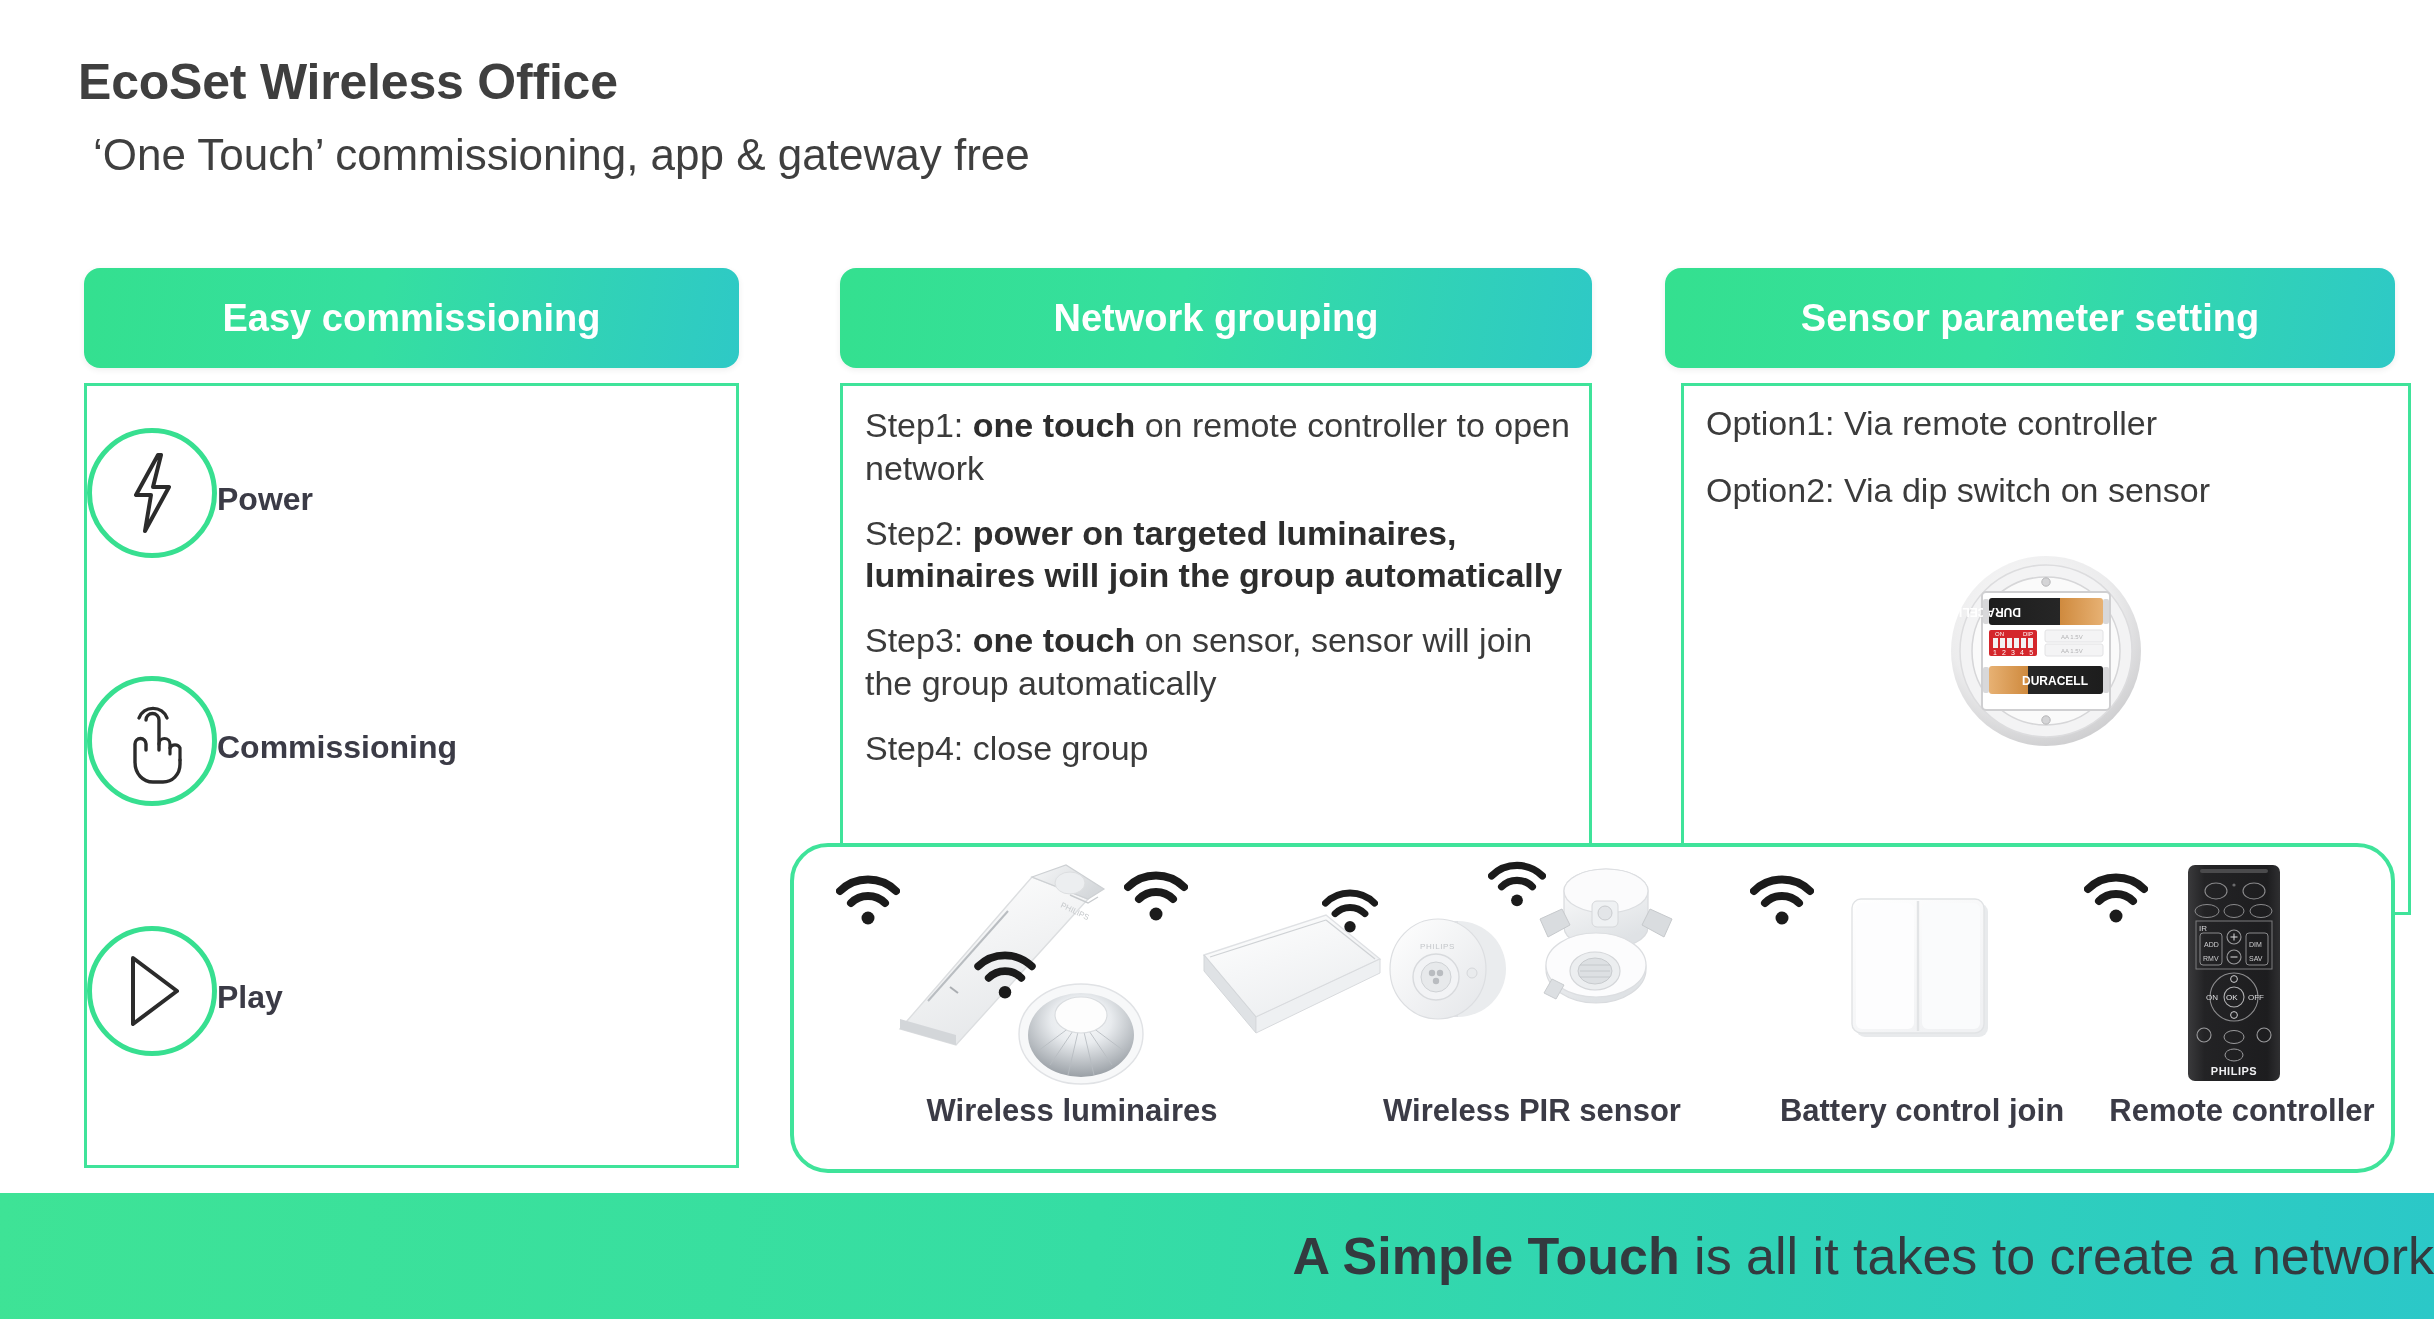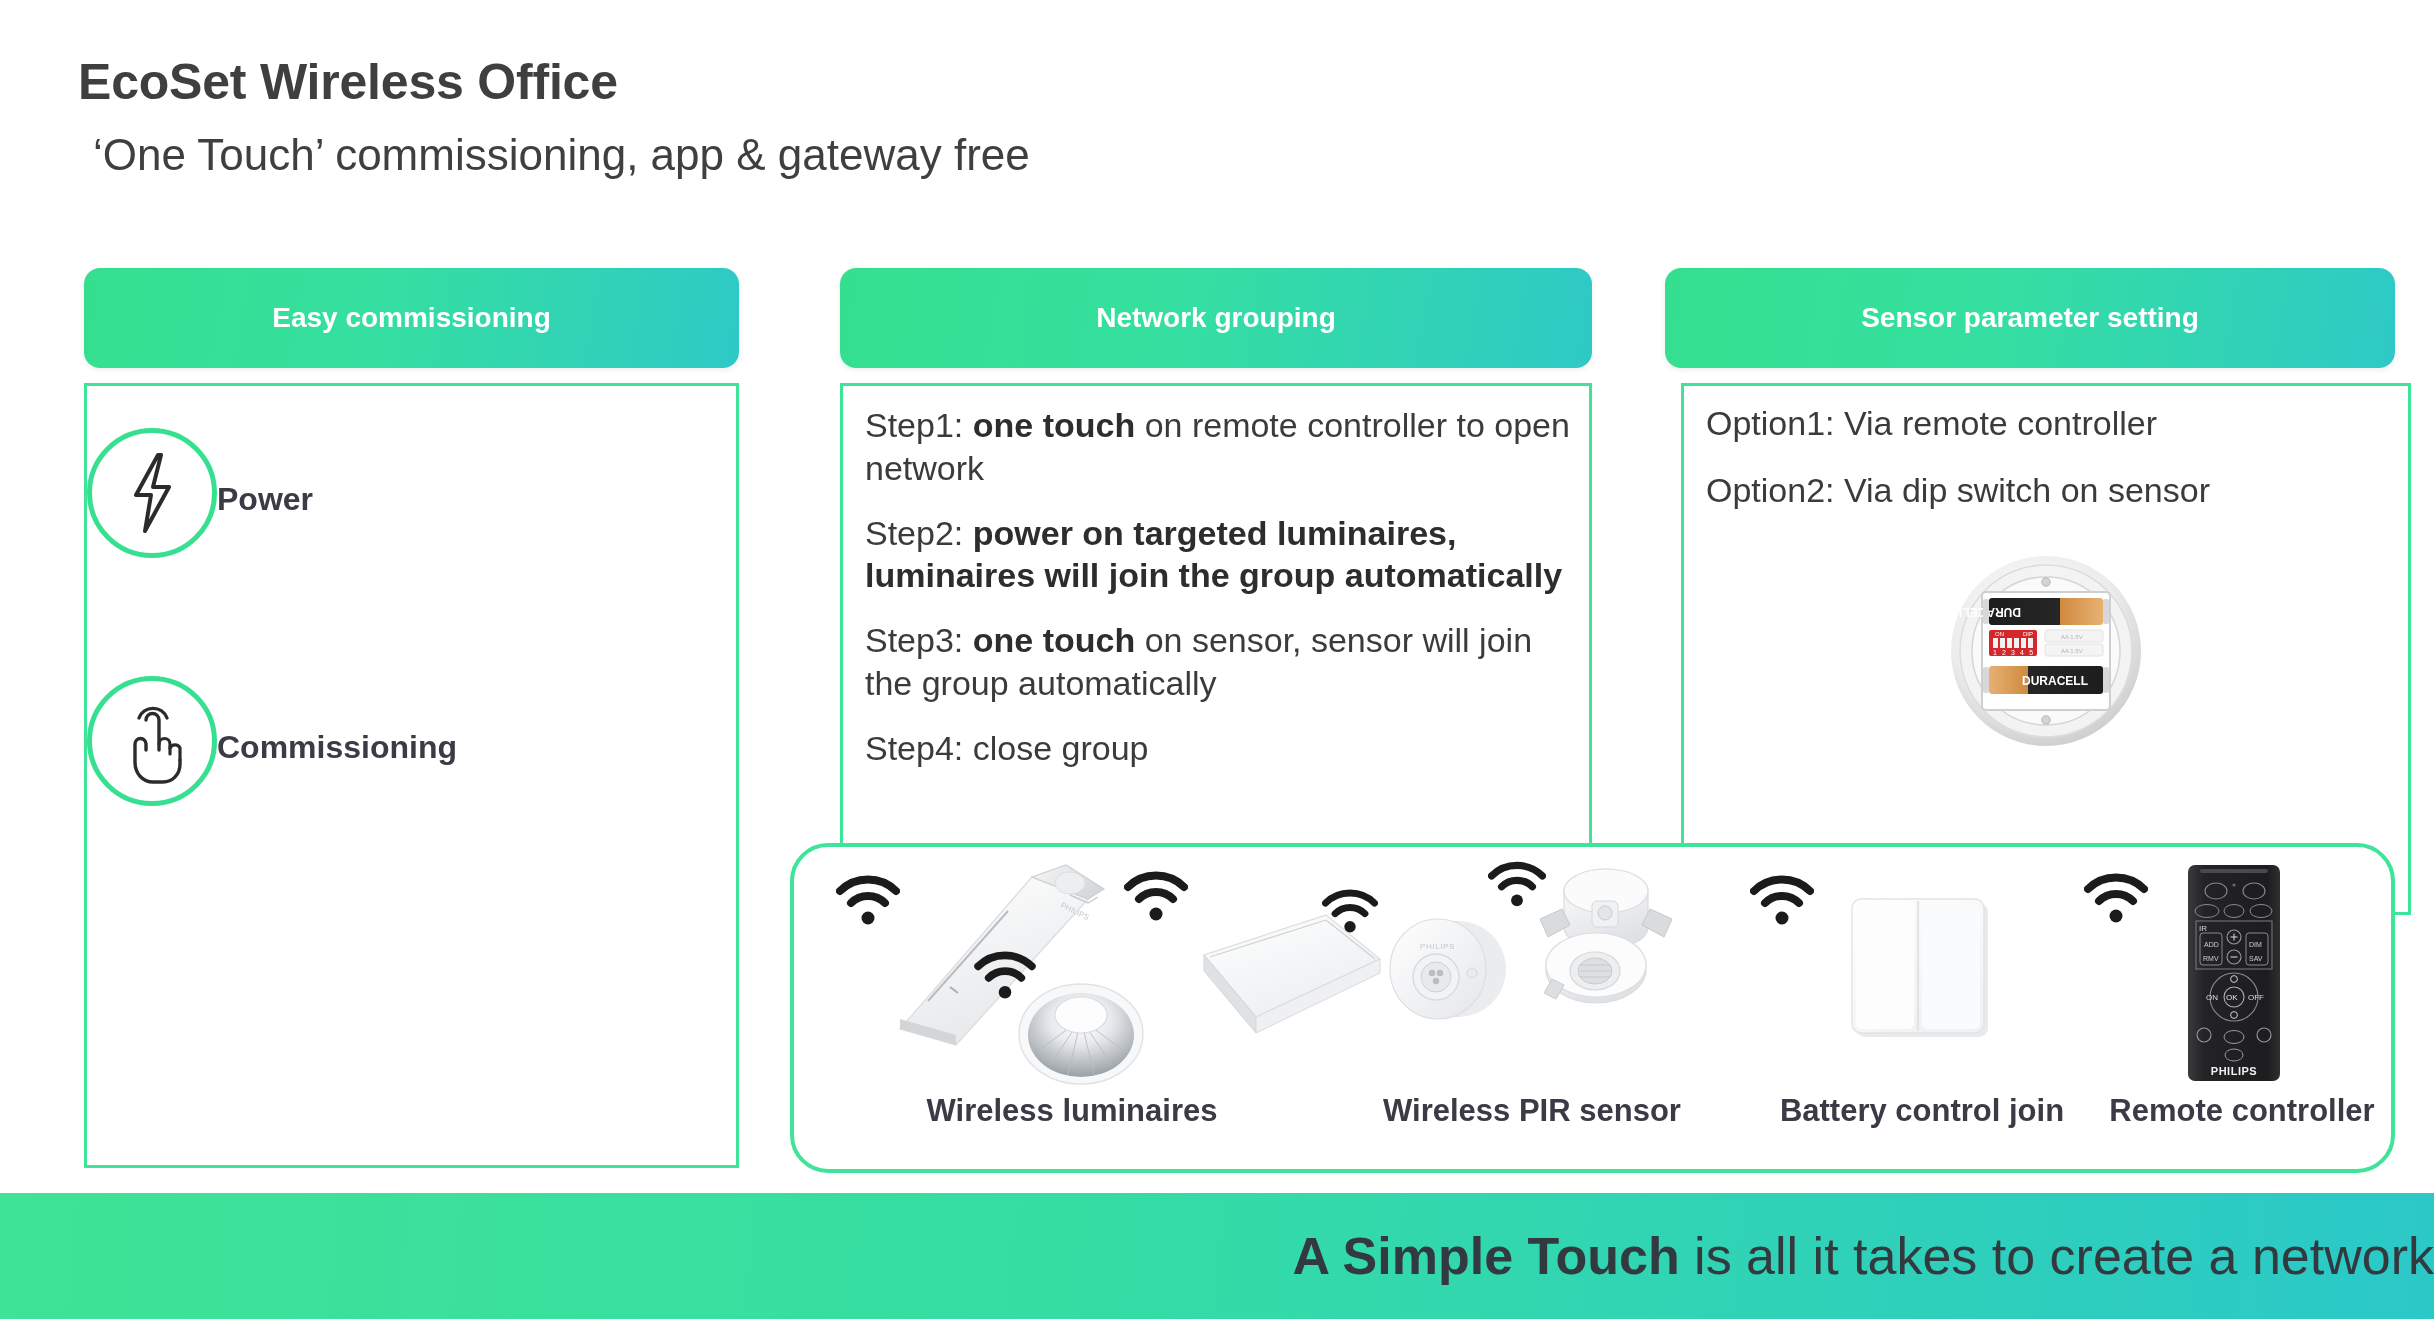--- a/index.html
+++ b/index.html
@@ -23,21 +23,21 @@
     font-size: 44px; font-weight: normal; color: #3f3f3f;
     white-space: nowrap;
   }
 
   
   .col-header {
     position: absolute;
     background: linear-gradient(100deg, #34e08f 0%, #35dfa0 45%, #2ec9c6 100%);
     border-radius: 16px;
     color: #ffffff;
-    font-size: 28px; font-weight: bold;
+    font-size: 38px; font-weight: bold;
     display: flex; align-items: center; justify-content: center;
     text-align: center;
     box-shadow: 0 2px 6px rgba(0,0,0,0.07);
   }
   #hdr-easy   { left: 84px;  top: 268px; width: 655px; height: 100px; }
   #hdr-net    { left: 840px; top: 268px; width: 752px; height: 100px; }
   #hdr-sensor { left: 1665px;top: 268px; width: 730px; height: 100px; }
 
   
   .panel {
@@ -156,20 +156,30 @@
             <path d="M42 46 a5.5 5.5 0 0 1 11 0 v10" fill="none" stroke="#2b2b2b" stroke-width="3.2" stroke-linecap="round"></path>
             <path d="M53 50 a5.5 5.5 0 0 1 10 0 v12" fill="none" stroke="#2b2b2b" stroke-width="3.2" stroke-linecap="round"></path>
 
             <path d="M29 52 v-6 a5.5 5.5 0 0 0 -11 0 v18 c0 12 8 20 18 20 h10 c9 0 17 -7 17 -18 v-4" fill="none" stroke="#2b2b2b" stroke-width="3.4" stroke-linecap="round"></path>
           </svg>
         </span>
       </div>
       <div class="icon-label">Commissioning</div>
     </div>
 
+    <div class="icon-block" id="blk-play">
+      <div class="icon-circle">
+        <span>
+          <svg width="70" height="78" viewBox="0 0 70 78">
+            <path d="M16 6 L60 39 L16 72 Z" fill="none" stroke="#2b2b2b" stroke-width="4" stroke-linejoin="round"></path>
+          </svg>
+        </span>
+      </div>
+      <div class="icon-label">Play</div>
+    </div>
   </div>
 
   <div class="panel" id="panel-net">
     <div class="steps">
       <div class="step">
         <span>Step1: </span><b>one touch</b><span> on remote controller to open network</span>
       </div>
       <div class="step">
         <span>Step2: </span><b>power on targeted luminaires, luminaires will join the group automatically</b><span></span>
       </div>

